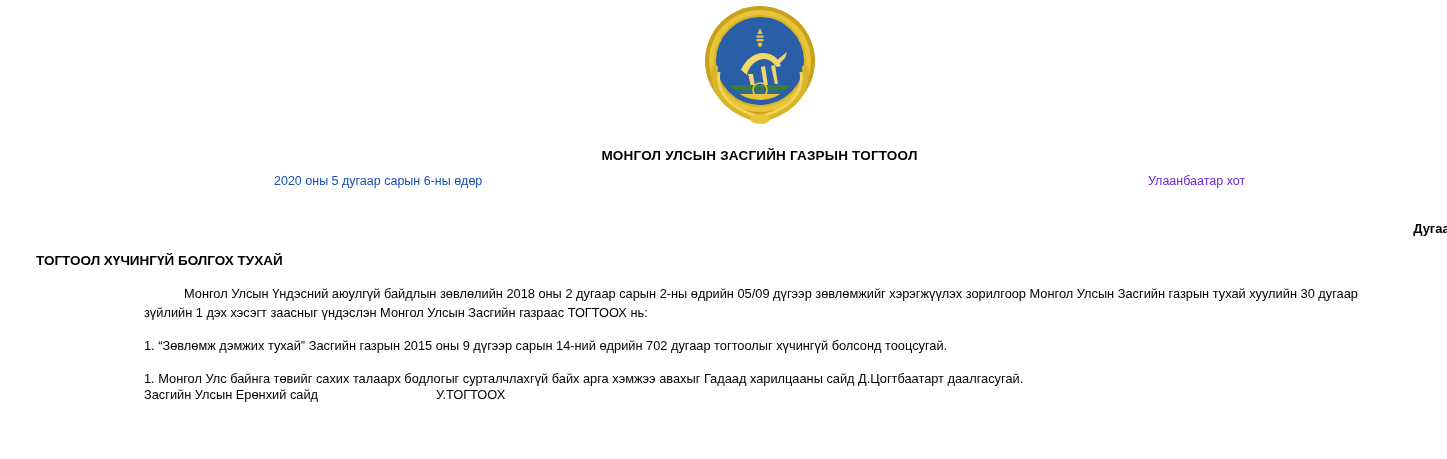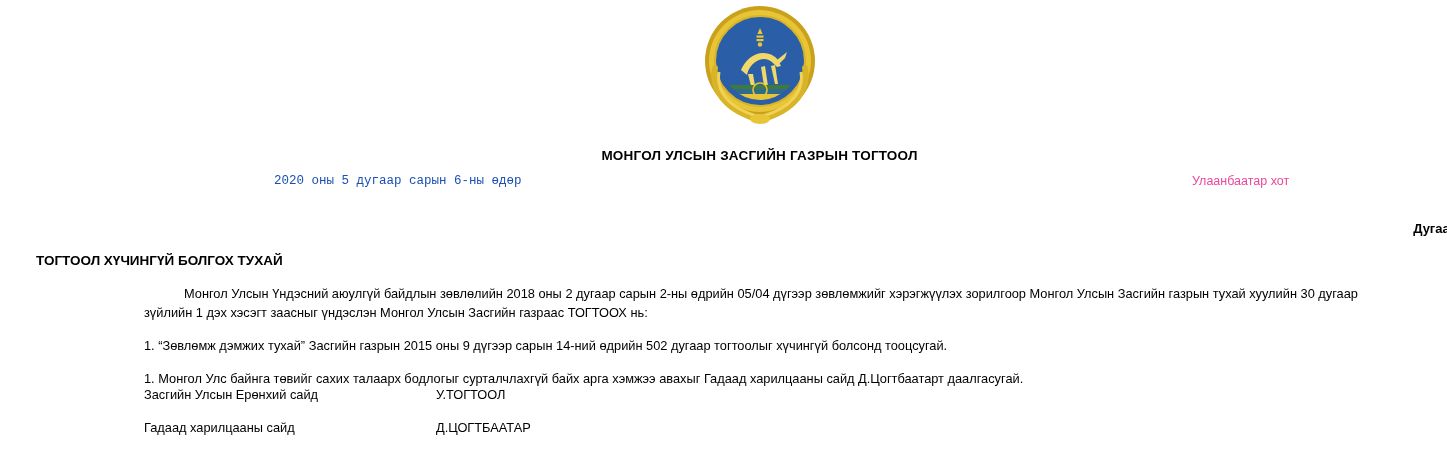--- a/index.html
+++ b/index.html
@@ -101,27 +101,26 @@
     top: 174px;
     width: 100%;
     height: 16px;
   }
   .meta-left {
     position: absolute;
     left: 238px;
     top: 0;
     color: #1a4fb4;
     font-size: 12.5px;
-    font-family: Liberation Mono, monospace;
   }
   .meta-right {
     position: absolute;
-    left: 1156px;
+    left: 1112px;
     top: 0;
-    color: #ec4899;
+    color: #6d28d9;
     font-size: 12.5px;
   }
   .doc-number {
     position: absolute;
     left: 0;
     top: 221px;
     width: 100%;
     text-align: right;
     font-weight: bold;
     font-size: 13px;
@@ -221,29 +220,25 @@
   <div class="meta-row">
     <span class="meta-left">2020 оны 5 дугаар сарын 6-ны өдөр</span>
     <span class="meta-right">Улаанбаатар хот</span>
   </div>
 
   <div class="doc-number">Дугаар 162</div>
 
   <div class="doc-subject">ТОГТООЛ ХҮЧИНГҮЙ БОЛГОХ ТУХАЙ</div>
 
   <div class="body-block">
-    <p class="para indent">Монгол Улсын Үндэсний аюулгүй байдлын зөвлөлийн 2018 оны 2 дугаар сарын 2-ны өдрийн 05/04 дүгээр зөвлөмжийг хэрэгжүүлэх зорилгоор Монгол Улсын Засгийн газрын тухай хуулийн 30 дугаар зүйлийн 1 дэх хэсэгт заасныг үндэслэн Монгол Улсын Засгийн газраас ТОГТООХ нь:</p>
-    <p class="para">1. “Зөвлөмж дэмжих тухай” Засгийн газрын 2015 оны 9 дүгээр сарын 14-ний өдрийн 502 дугаар тогтоолыг хүчингүй болсонд тооцсугай.</p>
+    <p class="para indent">Монгол Улсын Үндэсний аюулгүй байдлын зөвлөлийн 2018 оны 2 дугаар сарын 2-ны өдрийн 05/09 дүгээр зөвлөмжийг хэрэгжүүлэх зорилгоор Монгол Улсын Засгийн газрын тухай хуулийн 30 дугаар зүйлийн 1 дэх хэсэгт заасныг үндэслэн Монгол Улсын Засгийн газраас ТОГТООХ нь:</p>
+    <p class="para">1. “Зөвлөмж дэмжих тухай” Засгийн газрын 2015 оны 9 дүгээр сарын 14-ний өдрийн 702 дугаар тогтоолыг хүчингүй болсонд тооцсугай.</p>
     <p class="para">1. Монгол Улс байнга төвийг сахих талаарх бодлогыг сурталчлахгүй байх арга хэмжээ авахыг Гадаад харилцааны сайд Д.Цогтбаатарт даалгасугай.</p>
   </div>
 
   <div class="sign-block">
     <div class="sign-row">
       <span class="sign-role">Засгийн Улсын Ерөнхий сайд</span>
-      <span class="sign-name">У.ТОГТООЛ</span>
+      <span class="sign-name">У.ТОГТООХ</span>
     </div>
-    <div class="sign-row">
-      <span class="sign-role">Гадаад харилцааны сайд</span>
-      <span class="sign-name">Д.ЦОГТБААТАР</span>
-    </div>
   </div>
 
 </div>
 
 </body></html>

